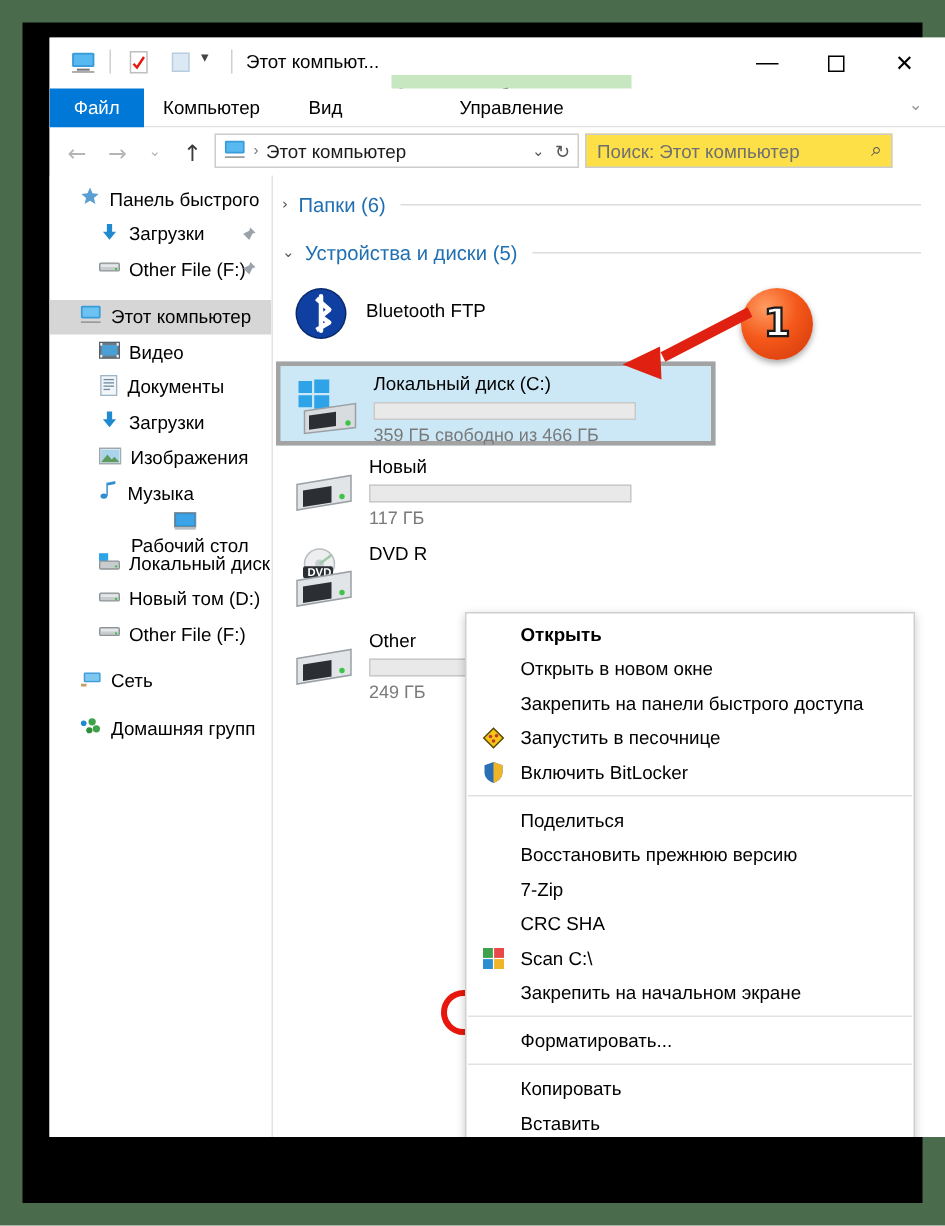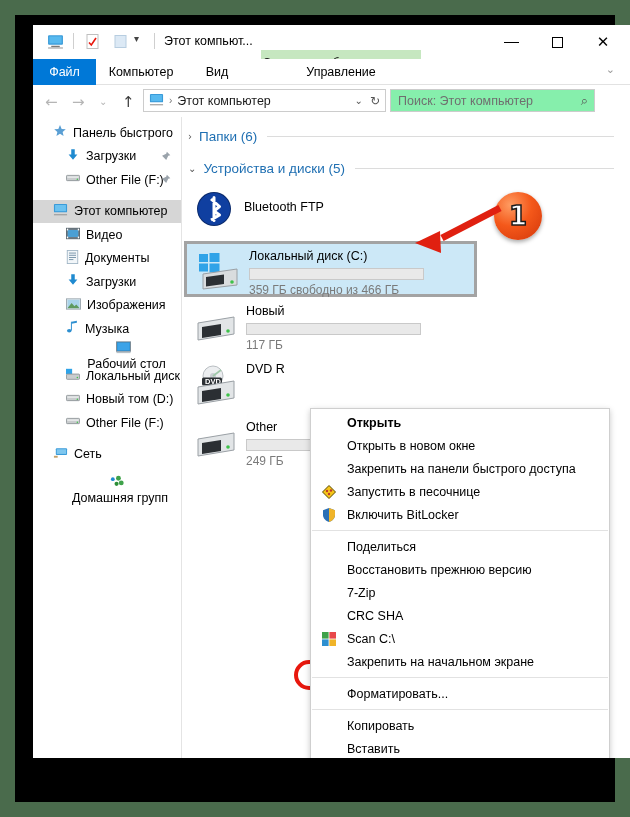--- a/index.html
+++ b/index.html
@@ -68,21 +68,21 @@
     position:absolute; left:110px; top:4px; width:243px; height:23px;
     border:1px solid #cccccc; background:#fff; display:flex; align-items:center;
   }
   #addr-pc-icon{ margin-left:5px; }
   #addr-sep{ margin:0 5px; color:#777; font-size:10px; }
   #addr-text{ font-size:12.5px; color:#1a1a1a; }
   #addr-caret{ position:absolute; right:22px; color:#555; font-size:10px; }
   #addr-refresh{ position:absolute; right:5px; color:#555; font-size:12px; font-family:"DejaVu Sans", sans-serif;}
   #search-box{
     position:absolute; left:357px; top:4px; width:205px; height:23px;
-    border:1px solid #cccccc; background:#86efac; display:flex; align-items:center;
+    border:1px solid #cccccc; background:#fde047; display:flex; align-items:center;
   }
   #search-ph{ margin-left:7px; font-size:12.5px; color:#6f6f6f; }
   #search-icon{ position:absolute; right:6px; top:3px; color:#555; font-size:13px; font-family:"DejaVu Sans", sans-serif;}
 
   
   #content{ position:relative; height:calc(733px - 92px); background:#fff; }
   #navpane{
     position:absolute; left:0; top:0; width:148px; height:100%;
     background:#fff; overflow:hidden;
   }
@@ -408,21 +408,21 @@
             <rect x="3" y="2" width="12" height="7" rx="1" fill="#3a9bd9"></rect>
             <rect x="4" y="3" width="10" height="5" fill="#7fc7ef"></rect>
             <path d="M1 10 L5 10 L5 12 L1 12 Z" fill="#c3a06a"></path>
           </svg>
         </span>
         <span class="nav-label">Сеть</span>
       </div>
 
       <div class="nav-gap"></div>
 
-      <div class="nav-item" style="padding-left:20px;flex-direction:column;">
+      <div class="nav-item" style="padding-left:20px;">
         <span>
           <svg width="15" height="14" viewBox="0 0 16 14">
             <circle cx="3" cy="5" r="2" fill="#1f8ad0"></circle>
             <circle cx="9" cy="4" r="2.6" fill="#3fa24a"></circle>
             <circle cx="12" cy="9" r="2.6" fill="#3fa24a"></circle>
             <circle cx="7" cy="10" r="2.2" fill="#2d8f38"></circle>
           </svg>
         </span>
         <span class="nav-label">Домашняя групп</span>
       </div>

